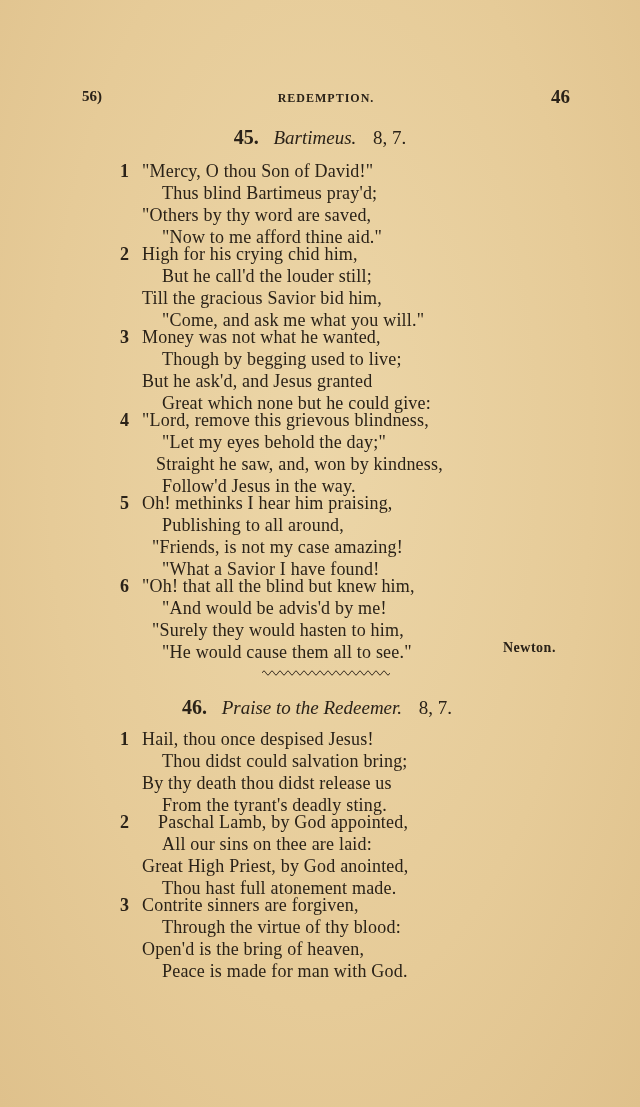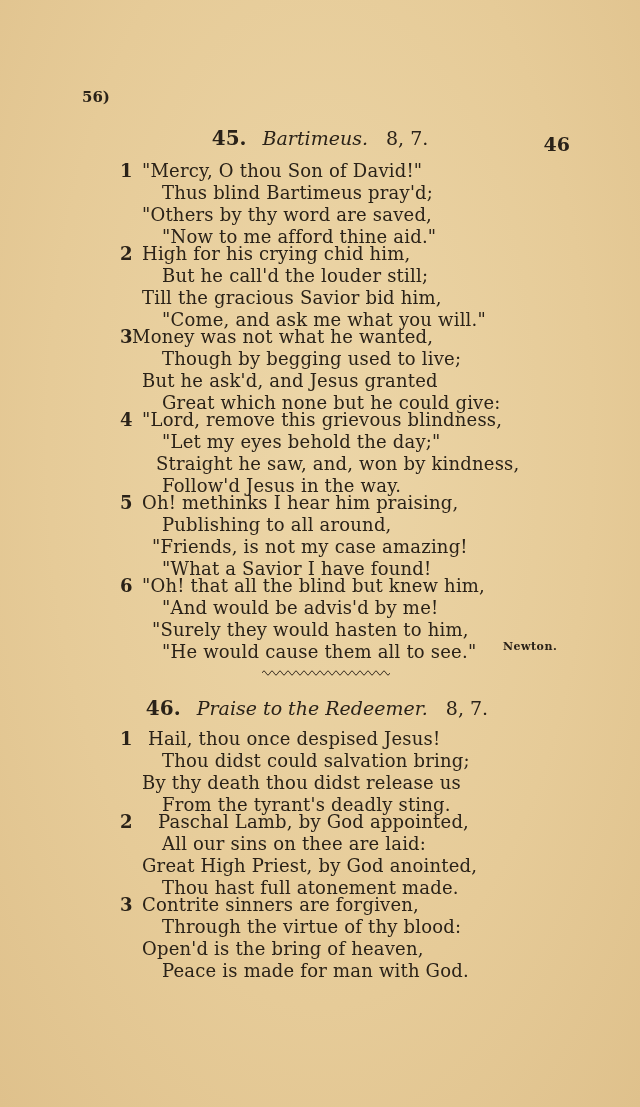--- a/index.html
+++ b/index.html
@@ -4,42 +4,43 @@
 <style>
   html, body { margin: 0; padding: 0; }
   body {
     width: 640px; height: 1107px; overflow: hidden;
     background: #e8cf9e;
     background-image: radial-gradient(ellipse at 50% 40%, #ecd6a8 0%, #e6cb98 60%, #dfc18c 100%);
     font-family: "DejaVu Serif", "Liberation Serif", serif;
     color: #2a2218;
     position: relative;
   }
-  .page { position: absolute; left: 0; top: 0; width: 640px; height: 1107px; }
+  .page { position: absolute; left: 0; top: 0; width: 640px; height: 1107px; font-family: Liberation Serif, serif; }
   .running-head { position: absolute; top: 88px; left: 82px; width: 488px; height: 24px; }
   .rh-left { position: absolute; left: 0; top: 0; font-size: 15px; font-weight: bold; }
   .rh-center { position: absolute; left: 0; right: 0; text-align: center; top: 3px; font-size: 12px; letter-spacing: 1px; font-weight: bold; }
-  .rh-right { position: absolute; right: 0; top: -2px; font-size: 19px; font-weight: bold; margin-top: 47px; }
+  .rh-right { position: absolute; right: 0; top: -2px; font-size: 19px; font-weight: bold; }
   .hymn-title { position: absolute; left: 0; right: 0; text-align: center; font-size: 19px; white-space: nowrap; }
   .hymn-title .num { font-weight: bold; font-size: 20px; margin-right: 10px; }
   .hymn-title .name { font-style: italic; margin-right: 12px; }
   .stanza { position: absolute; left: 120px; }
   .line { position: relative; font-size: 18px; height: 22px; line-height: 22px; white-space: nowrap; letter-spacing: 0.2px; }
   .snum { position: absolute; left: 0; font-weight: bold; }
   .stext { position: absolute; left: 22px; }
-  .attribution { position: absolute; left: 503px; top: 640px; font-size: 11px; font-weight: bold; letter-spacing: 0.5px; }
+  .attribution { position: absolute; left: 503px; top: 640px; font-size: 14px; font-weight: bold; letter-spacing: 0.5px; }
   .divider { position: absolute; left: 262px; top: 668px; width: 128px; height: 10px; }
 </style>
 </head>
 <body>
 
 <div class="page">
 
   <div class="running-head">
     <span class="rh-left">56)</span>
+    <span class="rh-center">REDEMPTION.</span>
     <span class="rh-right">46</span>
   </div>
 
   <div class="hymn-title" style="top:126px;">
     <span class="num">45.</span>
     <span class="name">Bartimeus.</span>
     <span class="meter">8, 7.</span>
   </div>
 
   <div class="stanza" style="top:160px;">
@@ -70,21 +71,21 @@
         <span class="stext" style="left:22px">Till the gracious Savior bid him,</span>
       </div>
     <div class="line">
         <span class="stext" style="left:42px">"Come, and ask me what you will."</span>
       </div>
   </div>
 
   <div class="stanza" style="top:326px;">
     <div class="line">
         <span class="snum">3</span>
-        <span class="stext" style="left:12px">Money was not what he wanted,</span>
+        <span class="stext" style="left:22px">Money was not what he wanted,</span>
       </div>
     <div class="line">
         <span class="stext" style="left:42px">Though by begging used to live;</span>
       </div>
     <div class="line">
         <span class="stext" style="left:22px">But he ask'd, and Jesus granted</span>
       </div>
     <div class="line">
         <span class="stext" style="left:42px">Great which none but he could give:</span>
       </div>
@@ -146,21 +147,21 @@
 
   <div class="hymn-title" style="top:696px; left:-6px;">
     <span class="num">46.</span>
     <span class="name">Praise to the Redeemer.</span>
     <span class="meter">8, 7.</span>
   </div>
 
   <div class="stanza" style="top:728px;">
     <div class="line">
         <span class="snum">1</span>
-        <span class="stext" style="left:28px">Hail, thou once despised Jesus!</span>
+        <span class="stext" style="left:22px">Hail, thou once despised Jesus!</span>
       </div>
     <div class="line">
         <span class="stext" style="left:42px">Thou didst could salvation bring;</span>
       </div>
     <div class="line">
         <span class="stext" style="left:22px">By thy death thou didst release us</span>
       </div>
     <div class="line">
         <span class="stext" style="left:42px">From the tyrant's deadly sting.</span>
       </div>

